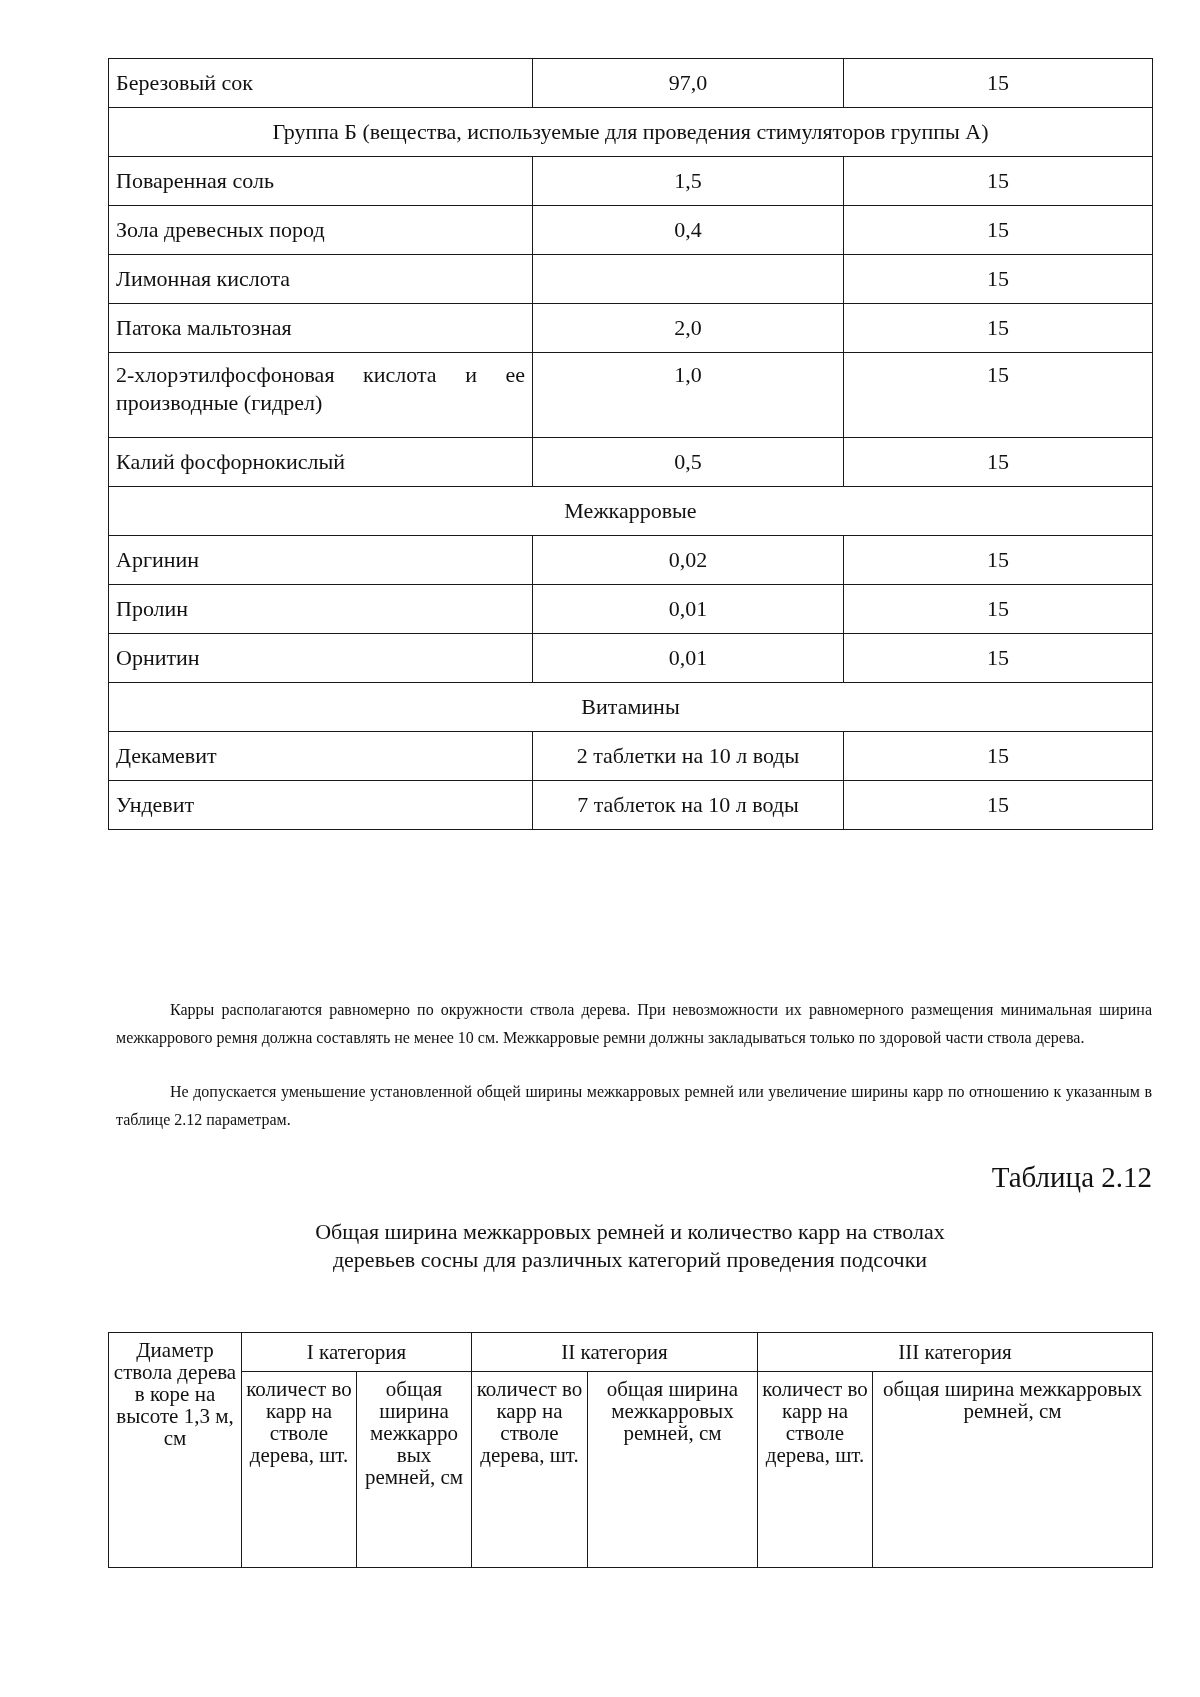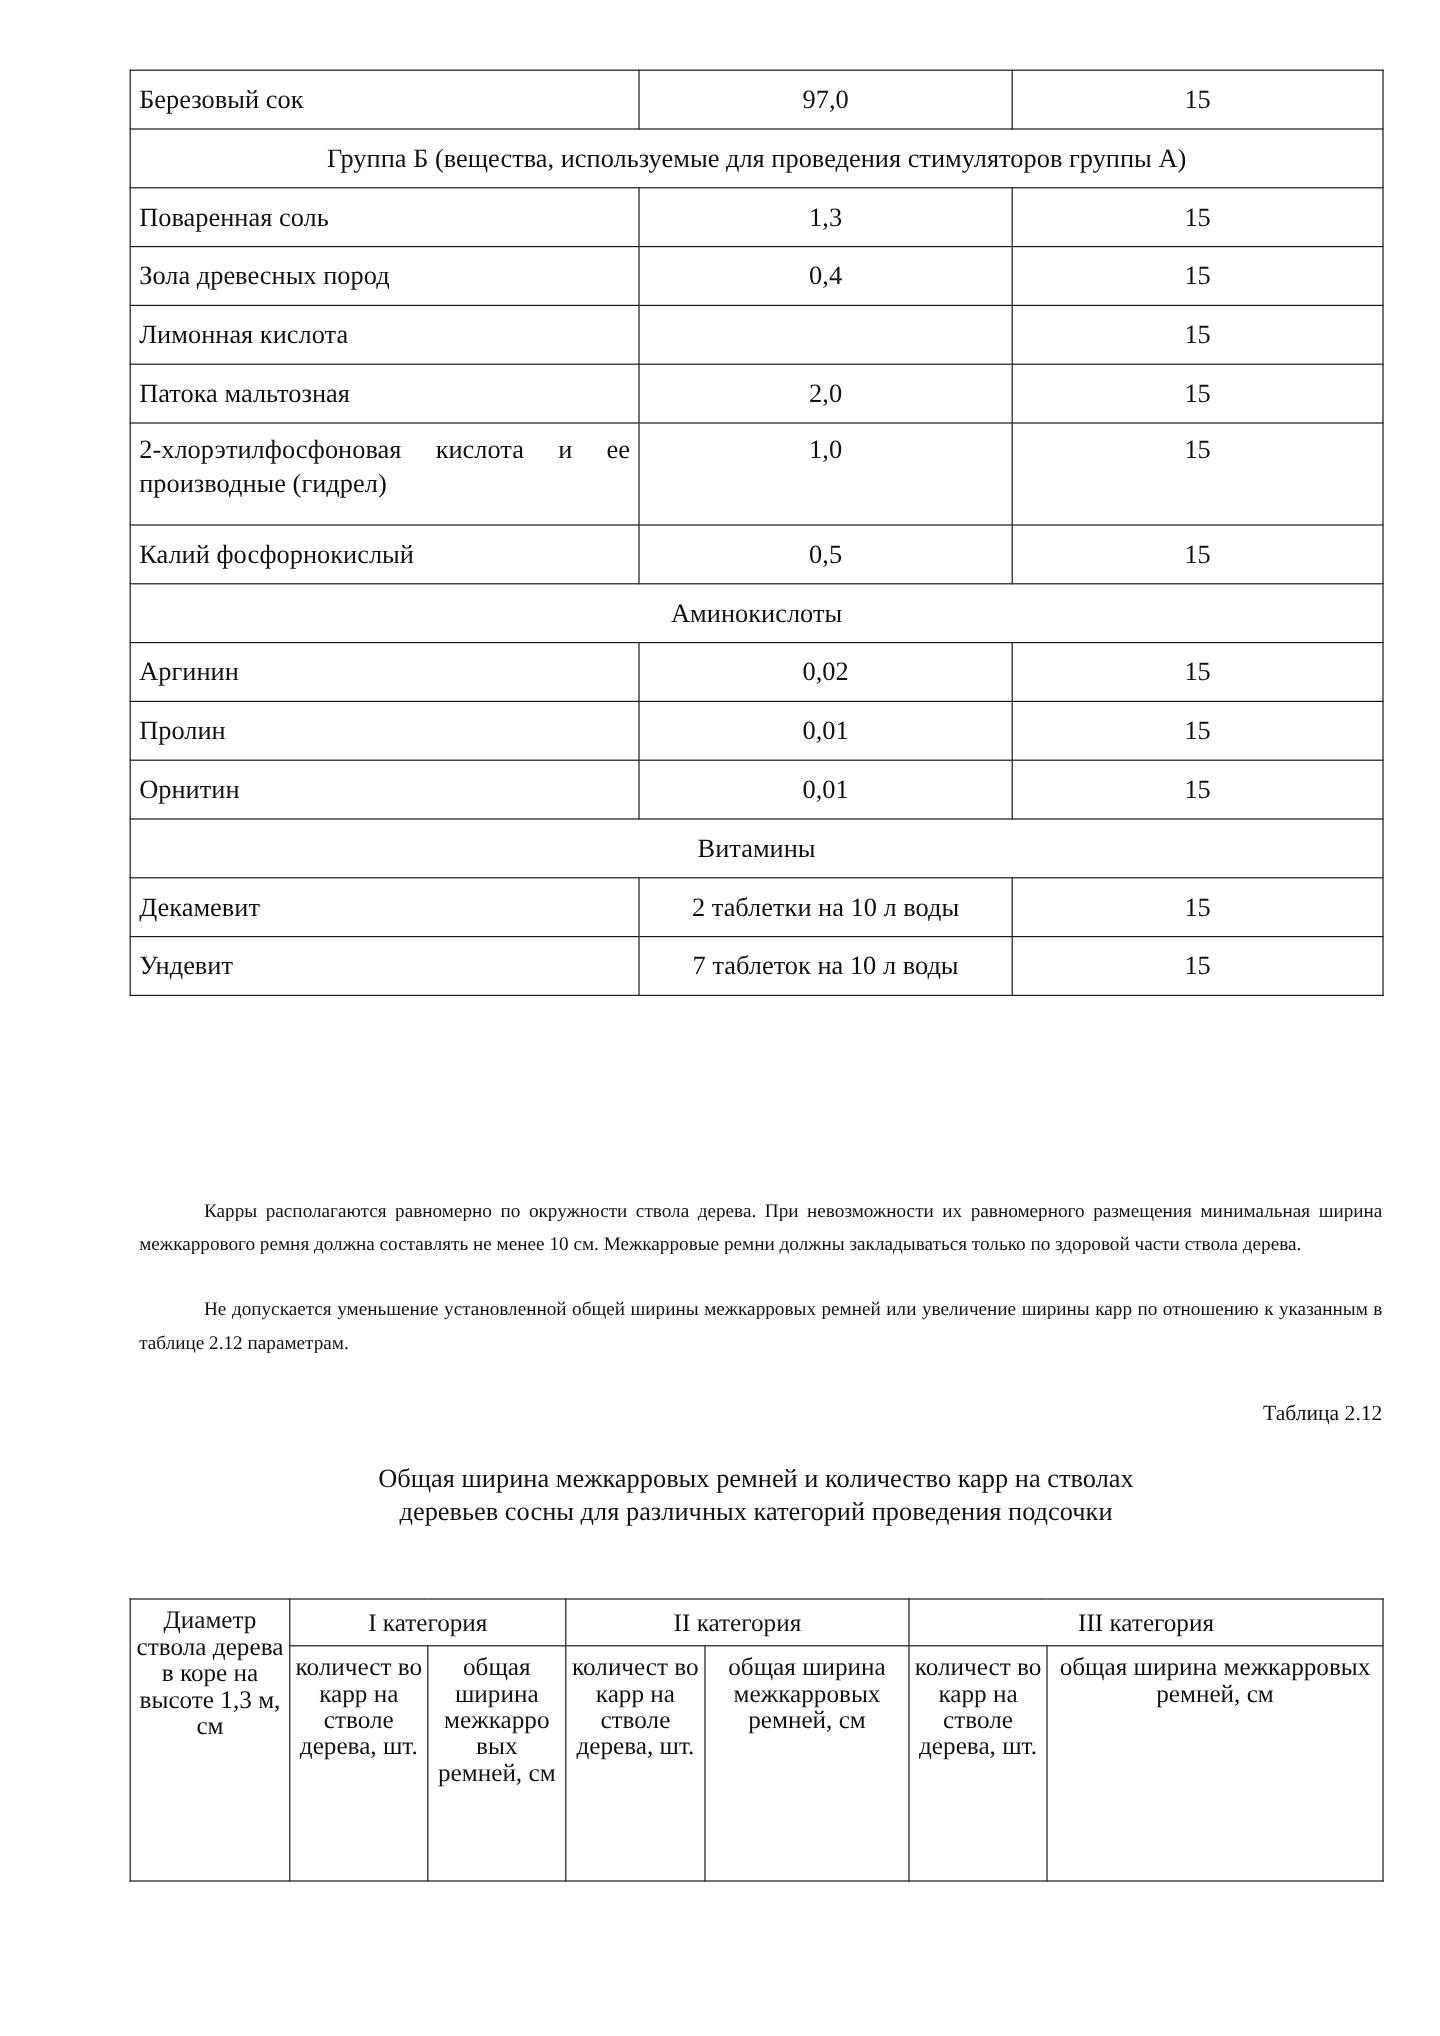--- a/index.html
+++ b/index.html
@@ -29,21 +29,21 @@
   }
   .para {
     position: absolute; left: 116px; width: 1036px;
     font-size: 16px; line-height: 27.5px; text-align: justify;
   }
   .para .indent { display: inline-block; width: 54px; }
   #p1 { top: 996px; }
   #p2 { top: 1078px; }
 
   .table-label {
-    position: absolute; right: 48px; top: 1163px; font-size: 18px; line-height: 28px;
+    position: absolute; right: 48px; top: 1163px; font-size: 29px; line-height: 28px;
   }
   .caption {
     position: absolute; left: 108px; width: 1044px; top: 1218px;
     text-align: center; font-size: 22px; line-height: 28px;
   }
 
   
   #t2 { left: 108px; top: 1332px; width: 1044px; font-size: 21px; line-height: 22px; }
   #t2 th, #t2 td { text-align: center; vertical-align: top; padding: 6px 3px; }
   #t2 .cat { height: 38px; vertical-align: middle; padding: 0; }
@@ -64,21 +64,21 @@
       <tr>
         <td class="name">Березовый сок</td>
         <td class="num">97,0</td>
         <td class="num">15</td>
       </tr>
       <tr>
         <td class="group" colspan="3">Группа Б (вещества, используемые для проведения стимуляторов группы А)</td>
       </tr>
       <tr>
         <td class="name">Поваренная соль</td>
-        <td class="num">1,3</td>
+        <td class="num">1,5</td>
         <td class="num">15</td>
       </tr>
       <tr>
         <td class="name">Зола древесных пород</td>
         <td class="num">0,4</td>
         <td class="num">15</td>
       </tr>
       <tr>
         <td class="name">Лимонная кислота</td>
         <td class="num"></td>
@@ -93,21 +93,21 @@
         <td class="name">2-хлорэтилфосфоновая кислота и ее производные (гидрел)</td>
         <td class="num">1,0</td>
         <td class="num">15</td>
       </tr>
       <tr>
         <td class="name">Калий фосфорнокислый</td>
         <td class="num">0,5</td>
         <td class="num">15</td>
       </tr>
       <tr>
-        <td class="group" colspan="3">Аминокислоты</td>
+        <td class="group" colspan="3">Межкарровые</td>
       </tr>
       <tr>
         <td class="name">Аргинин</td>
         <td class="num">0,02</td>
         <td class="num">15</td>
       </tr>
       <tr>
         <td class="name">Пролин</td>
         <td class="num">0,01</td>
         <td class="num">15</td>

